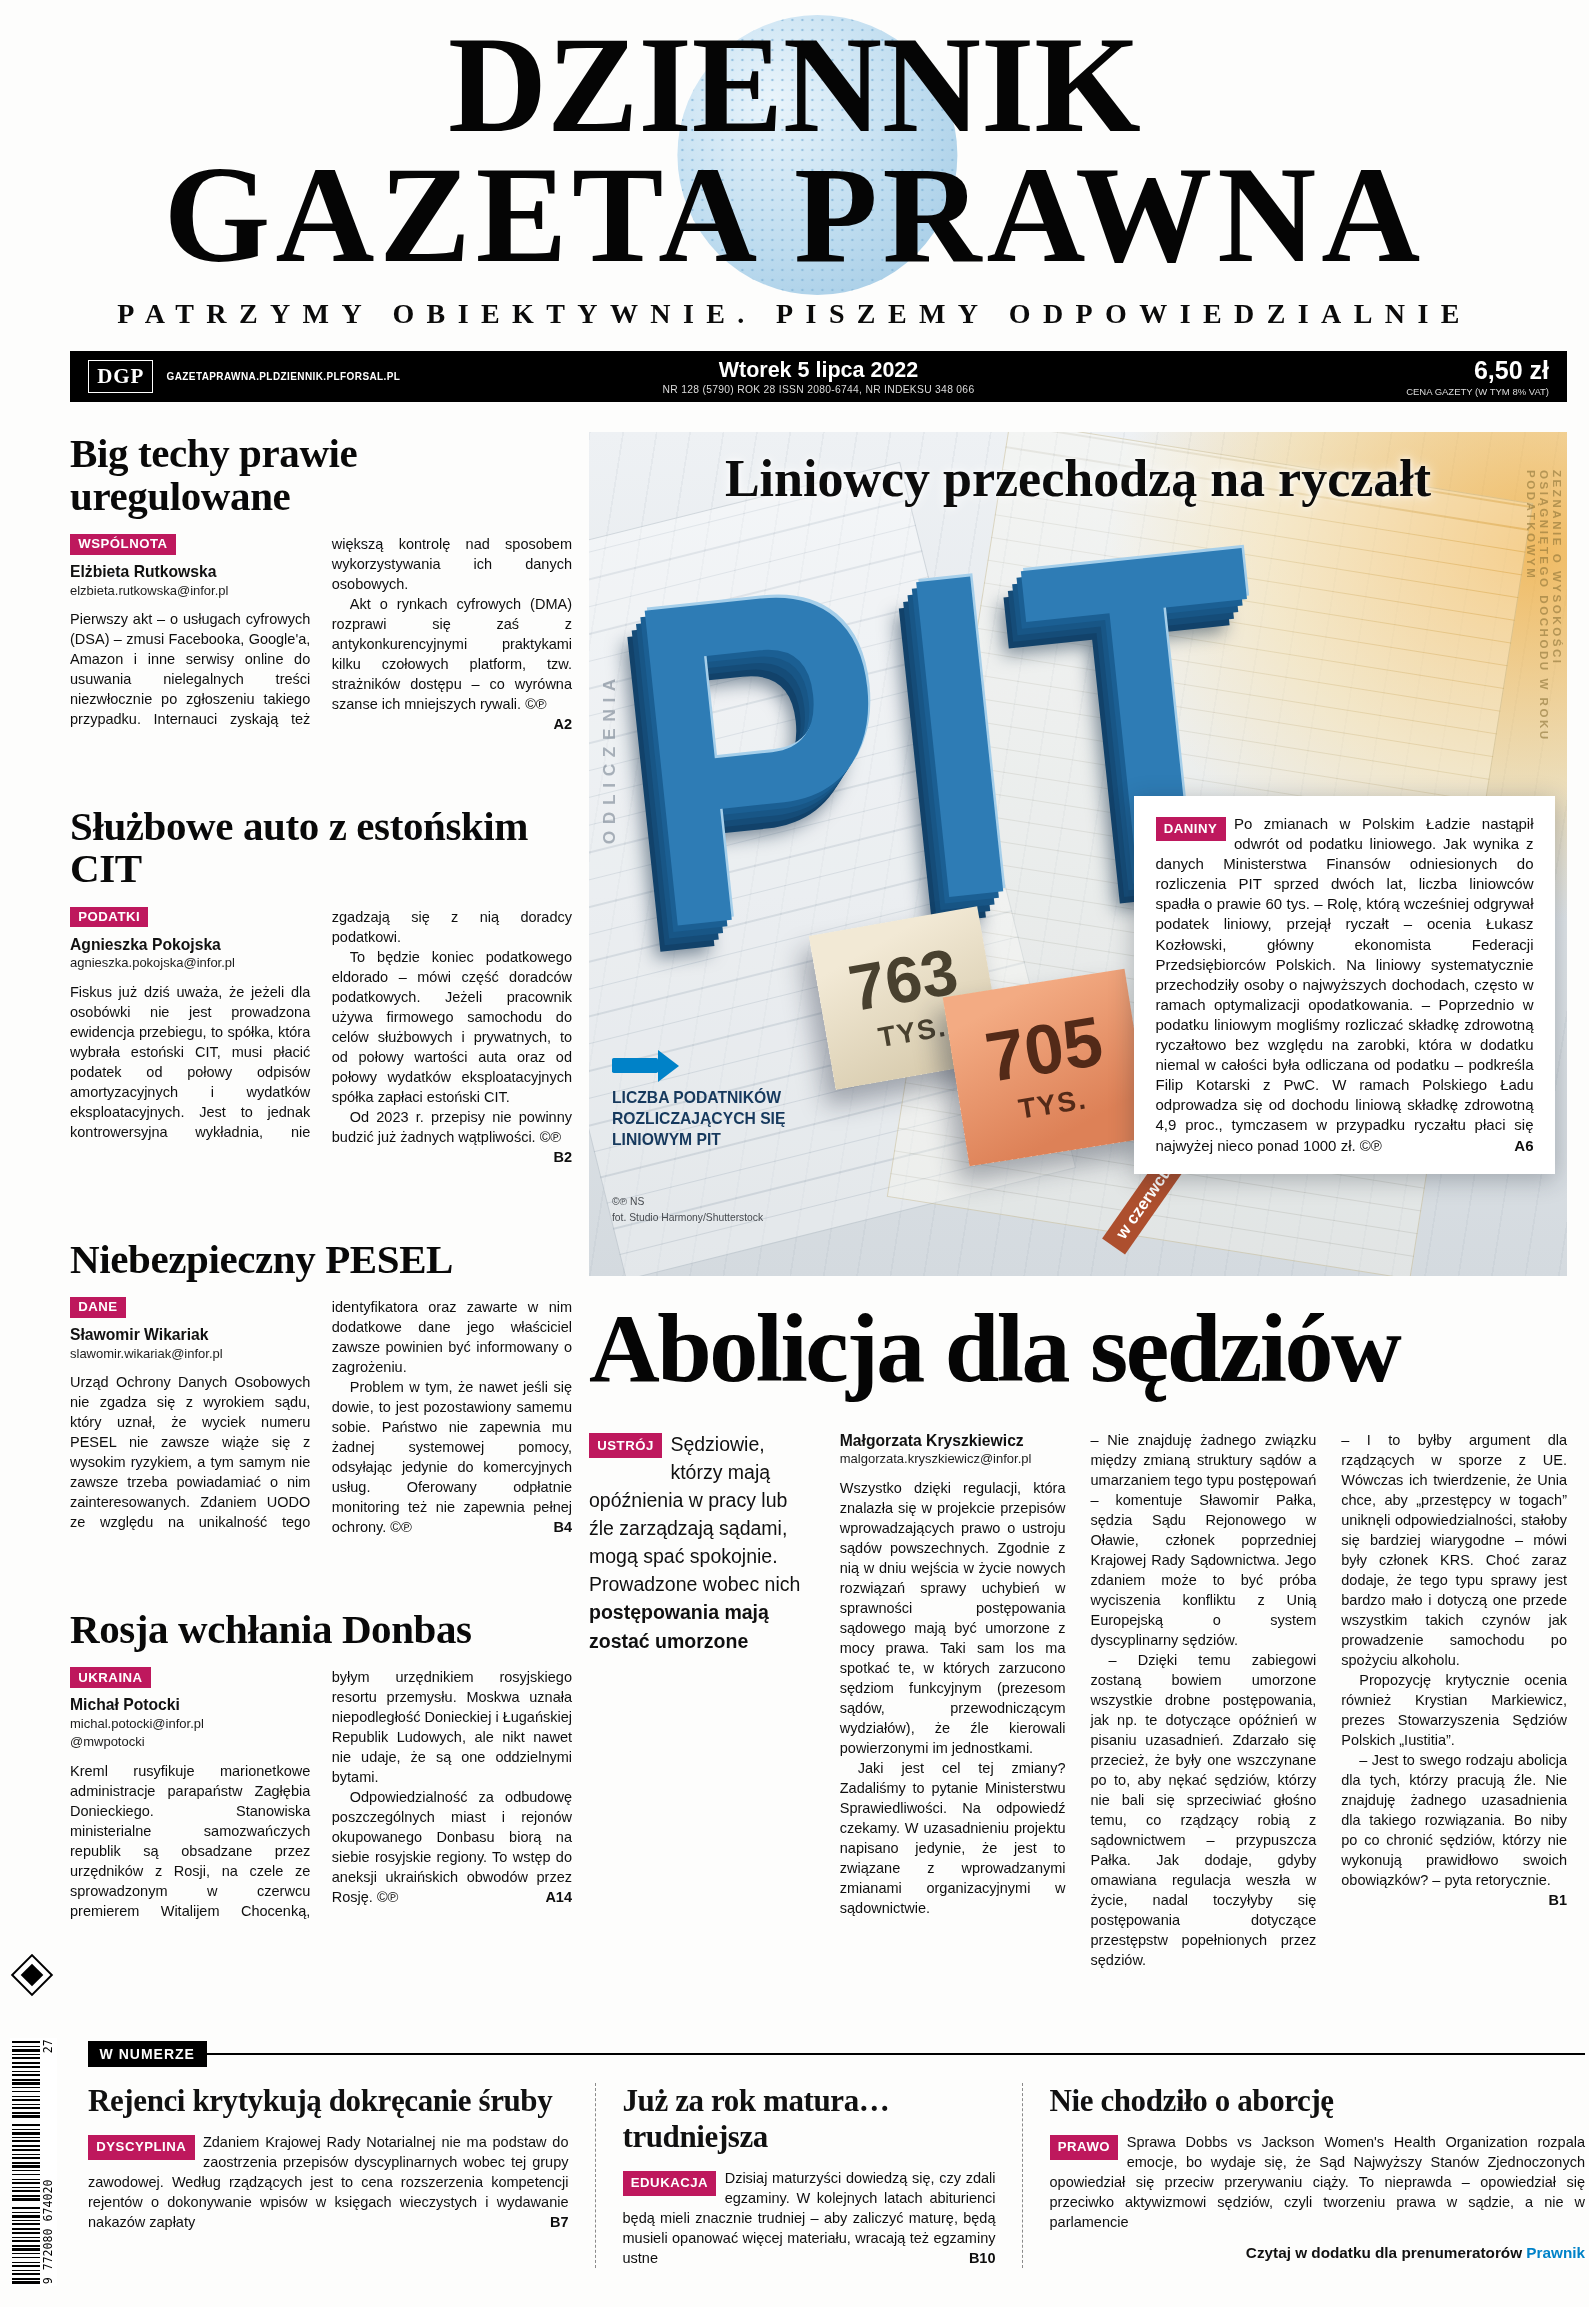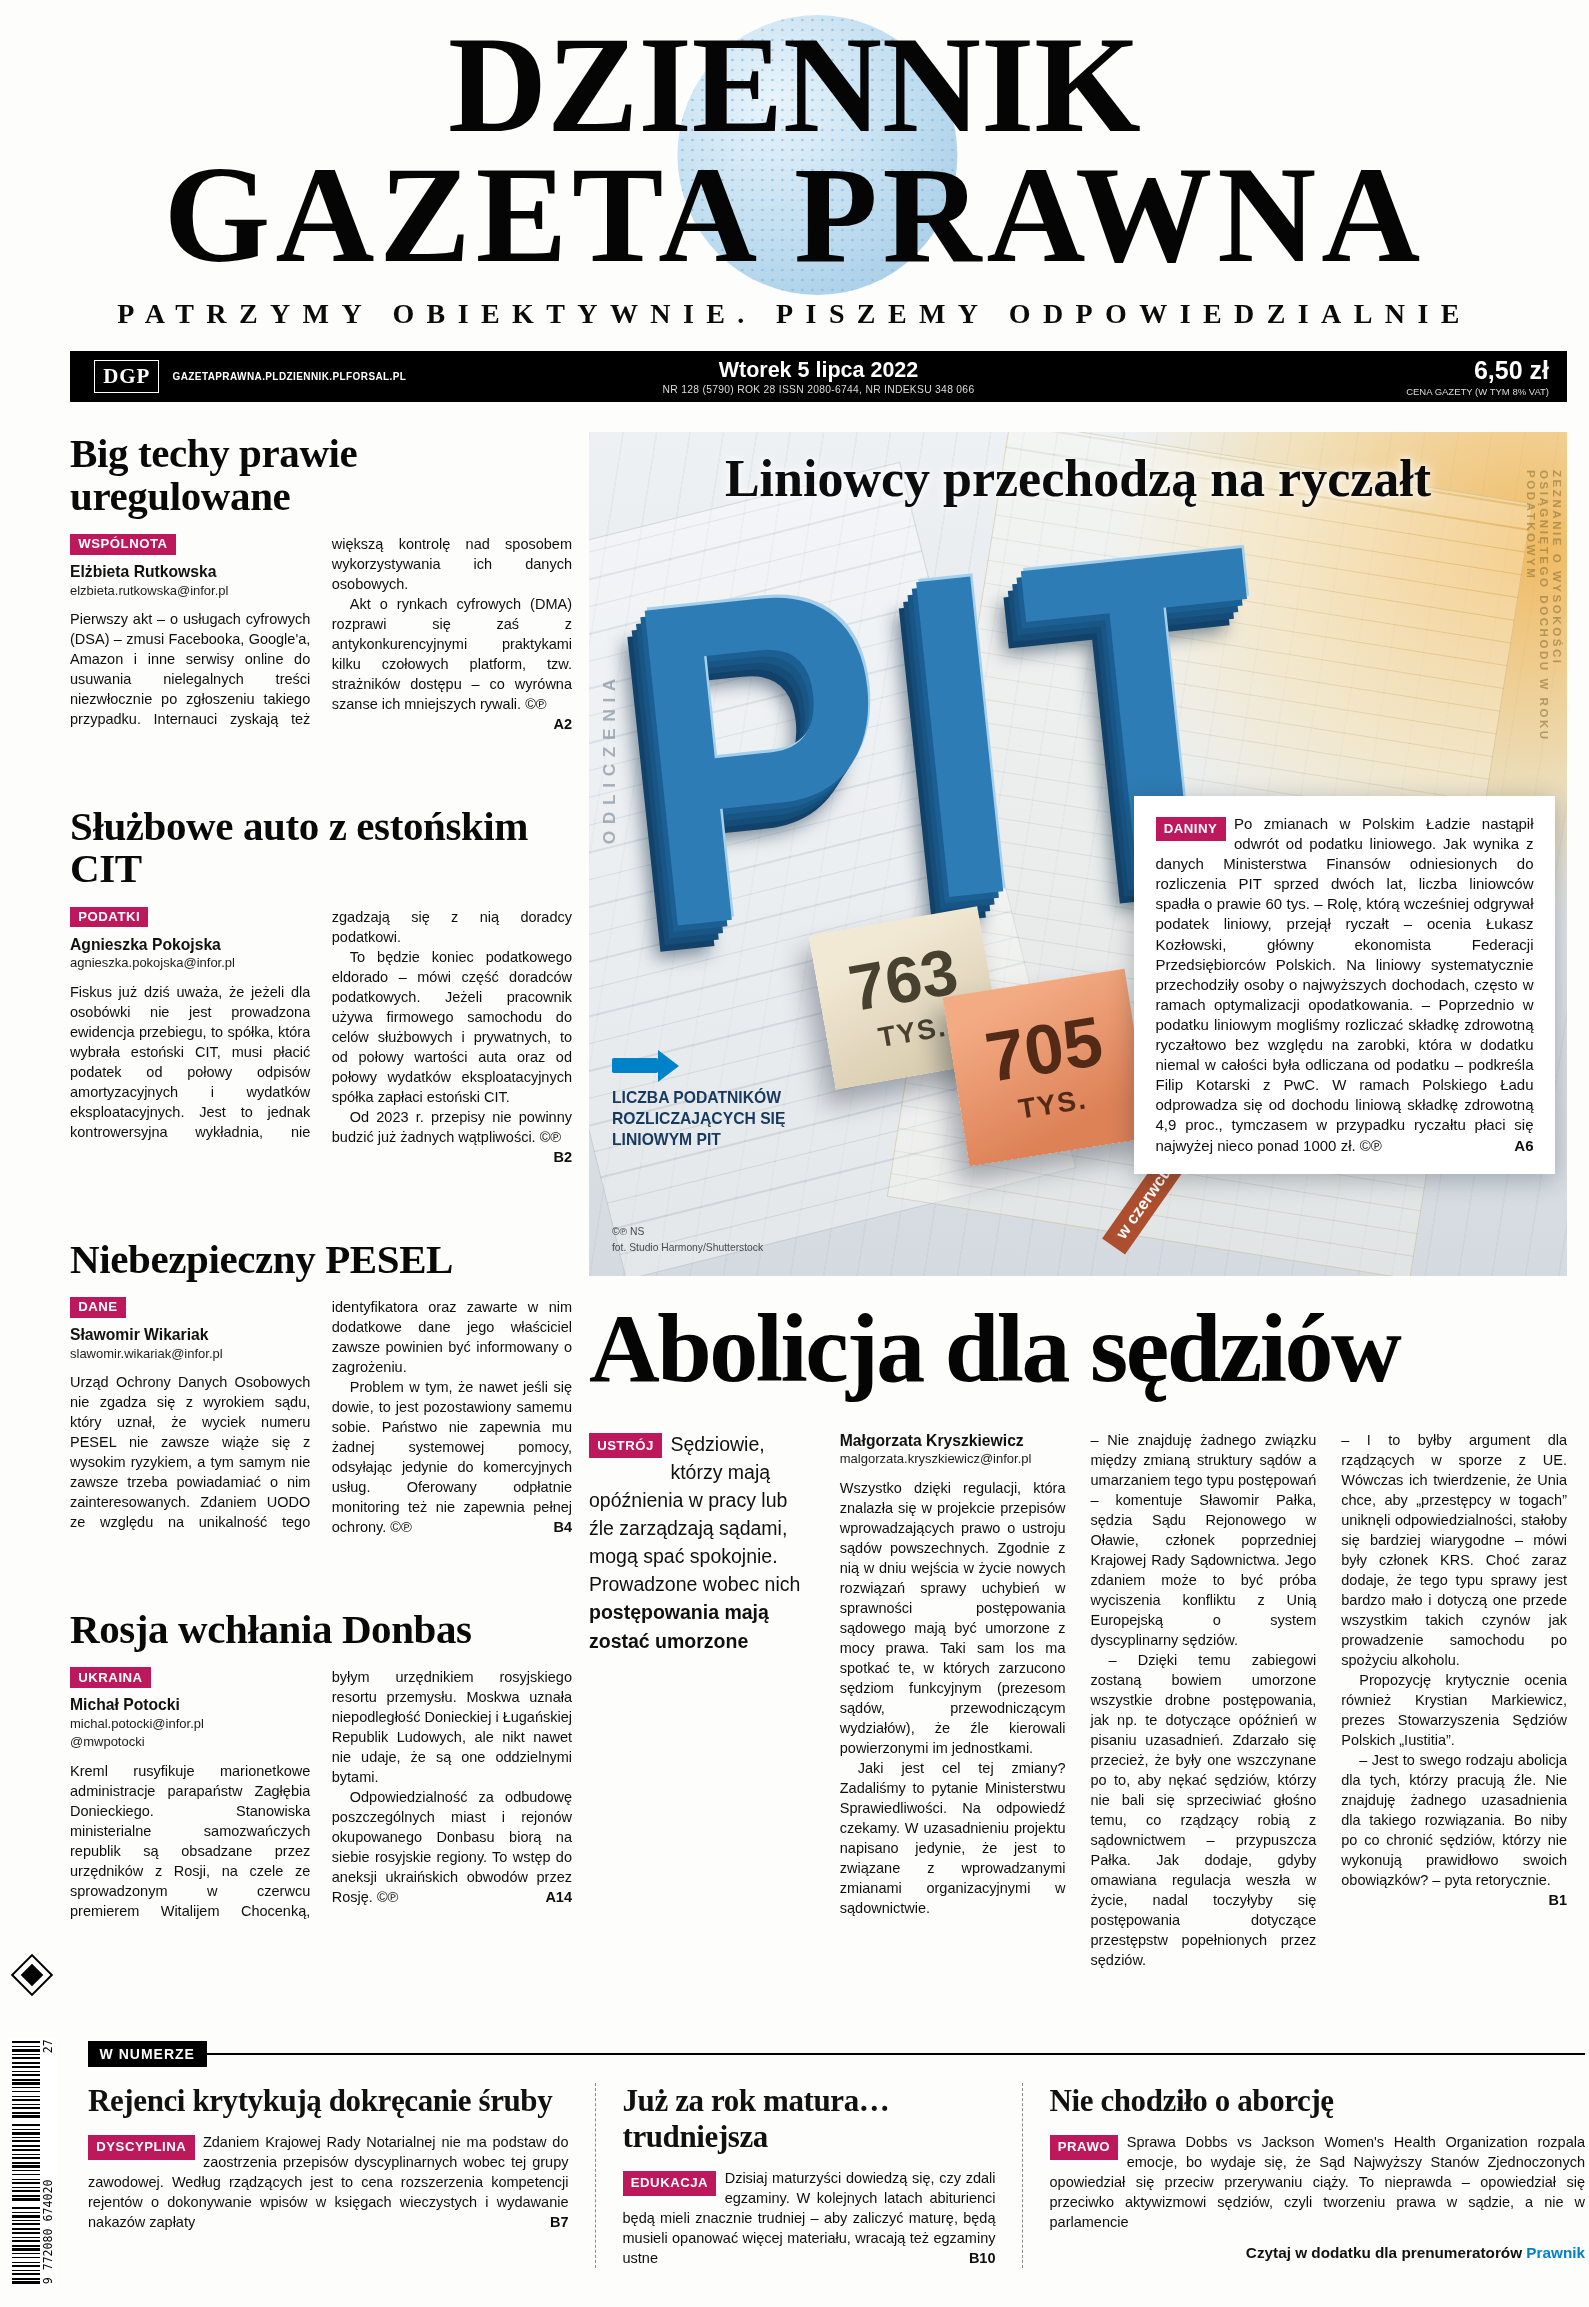--- a/index.html
+++ b/index.html
@@ -18,21 +18,21 @@
          font-size:137px;line-height:.95;color:#050505;}
   .mast-line.l2{letter-spacing:5px;}
   .tagline{position:relative;z-index:1;margin-top:18px;font-family:"Liberation Serif",serif;font-weight:700;
          font-size:28px;letter-spacing:12.4px;color:#0b0b0b;white-space:nowrap;}
 
   
   .infobar{position:absolute;top:351px;left:70px;width:1497px;height:51px;background:#000;color:#fff;
          display:flex;align-items:center;padding:0 18px;}
   .brand{display:flex;align-items:center;gap:13.2px;}
   .dgp-logo{border:1.7px solid #fff;padding:2.5px 8.3px 3.3px;font-family:"Liberation Serif",serif;
-         font-weight:700;font-size:21px;letter-spacing:0.8px;margin-left:6px;}
+         font-weight:700;font-size:21px;letter-spacing:0.8px;}
   .sites{display:flex;flex-direction:row;font-size:10px;font-weight:700;letter-spacing:0.4px;line-height:1.35;}
   .issue-block{position:absolute;left:50%;transform:translateX(-50%);text-align:center;}
   .issue-date{font-weight:700;font-size:21.5px;}
   .issue-meta{font-size:10.3px;margin-top:1.7px;letter-spacing:0.3px;color:#dcdcdc;}
   .price-block{margin-left:auto;text-align:right;}
   .price{font-size:25px;font-weight:700;}
   .price-note{font-size:9.5px;color:#dcdcdc;margin-top:0.8px;}
 
   
   .tag{display:inline-block;background:#be185d;color:#fff;font-size:13.2px;font-weight:700;
@@ -75,21 +75,21 @@
       text-shadow:0 0 13.2px rgba(255,255,255,.95),0 0 5px rgba(255,255,255,.85);}
   .pit{position:absolute;z-index:1;left:23px;top:109px;font-weight:700;font-size:377px;line-height:1;
       letter-spacing:21.5px;color:#2e7cb5;transform:rotate(-6deg) scaleY(1.22);transform-origin:left top;
       text-shadow:2.5px -2.5px 0 #a6cfea,-5px 5px 0 #1b5f93,-10px 10px 0 #185686,-15px 15px 0 #154c78,
                   -20px 20px 0 #12426a,-25px 25px 15px rgba(12,40,66,.5);}
   .arrow-block{position:absolute;z-index:2;left:23px;top:626px;width:212px;}
   .arrow-shape{width:46px;height:15px;background:#0082c8;position:relative;margin-bottom:15px;border-radius:1.7px;}
   .arrow-shape::after{content:"";position:absolute;left:100%;top:50%;transform:translateY(-50%);
       border-left:21.5px solid #0082c8;border-top:16.6px solid transparent;border-bottom:16.6px solid transparent;}
   .arrow-caption{font-weight:700;font-size:15.7px;line-height:1.33;color:#16395d;}
-  .hero-credits{position:absolute;z-index:2;left:23px;top:792px;font-size:10.3px;color:#45494e;line-height:1.55;}
+  .hero-credits{position:absolute;z-index:2;left:23px;top:762px;font-size:10.3px;color:#45494e;line-height:1.55;}
   .cube{position:absolute;z-index:3;}
   .cube-front{display:flex;flex-direction:column;align-items:center;justify-content:center;
       box-shadow:-11.6px 15px 25px rgba(25,35,55,.35);}
   .cube1{left:232px;top:488px;}
   .cube1 .cube-front{width:171px;height:156px;transform:rotate(-10deg);
       background:linear-gradient(160deg,#f2e9d5 20%,#d9cdb0 85%);color:#49412f;}
   .cube2{left:366px;top:550px;}
   .cube2 .cube-front{width:184px;height:171px;transform:rotate(-9deg);
       background:linear-gradient(160deg,#f3ab83 15%,#dd8157 80%);color:#532a18;}
   .cube-num{font-size:65px;font-weight:700;line-height:1;}

